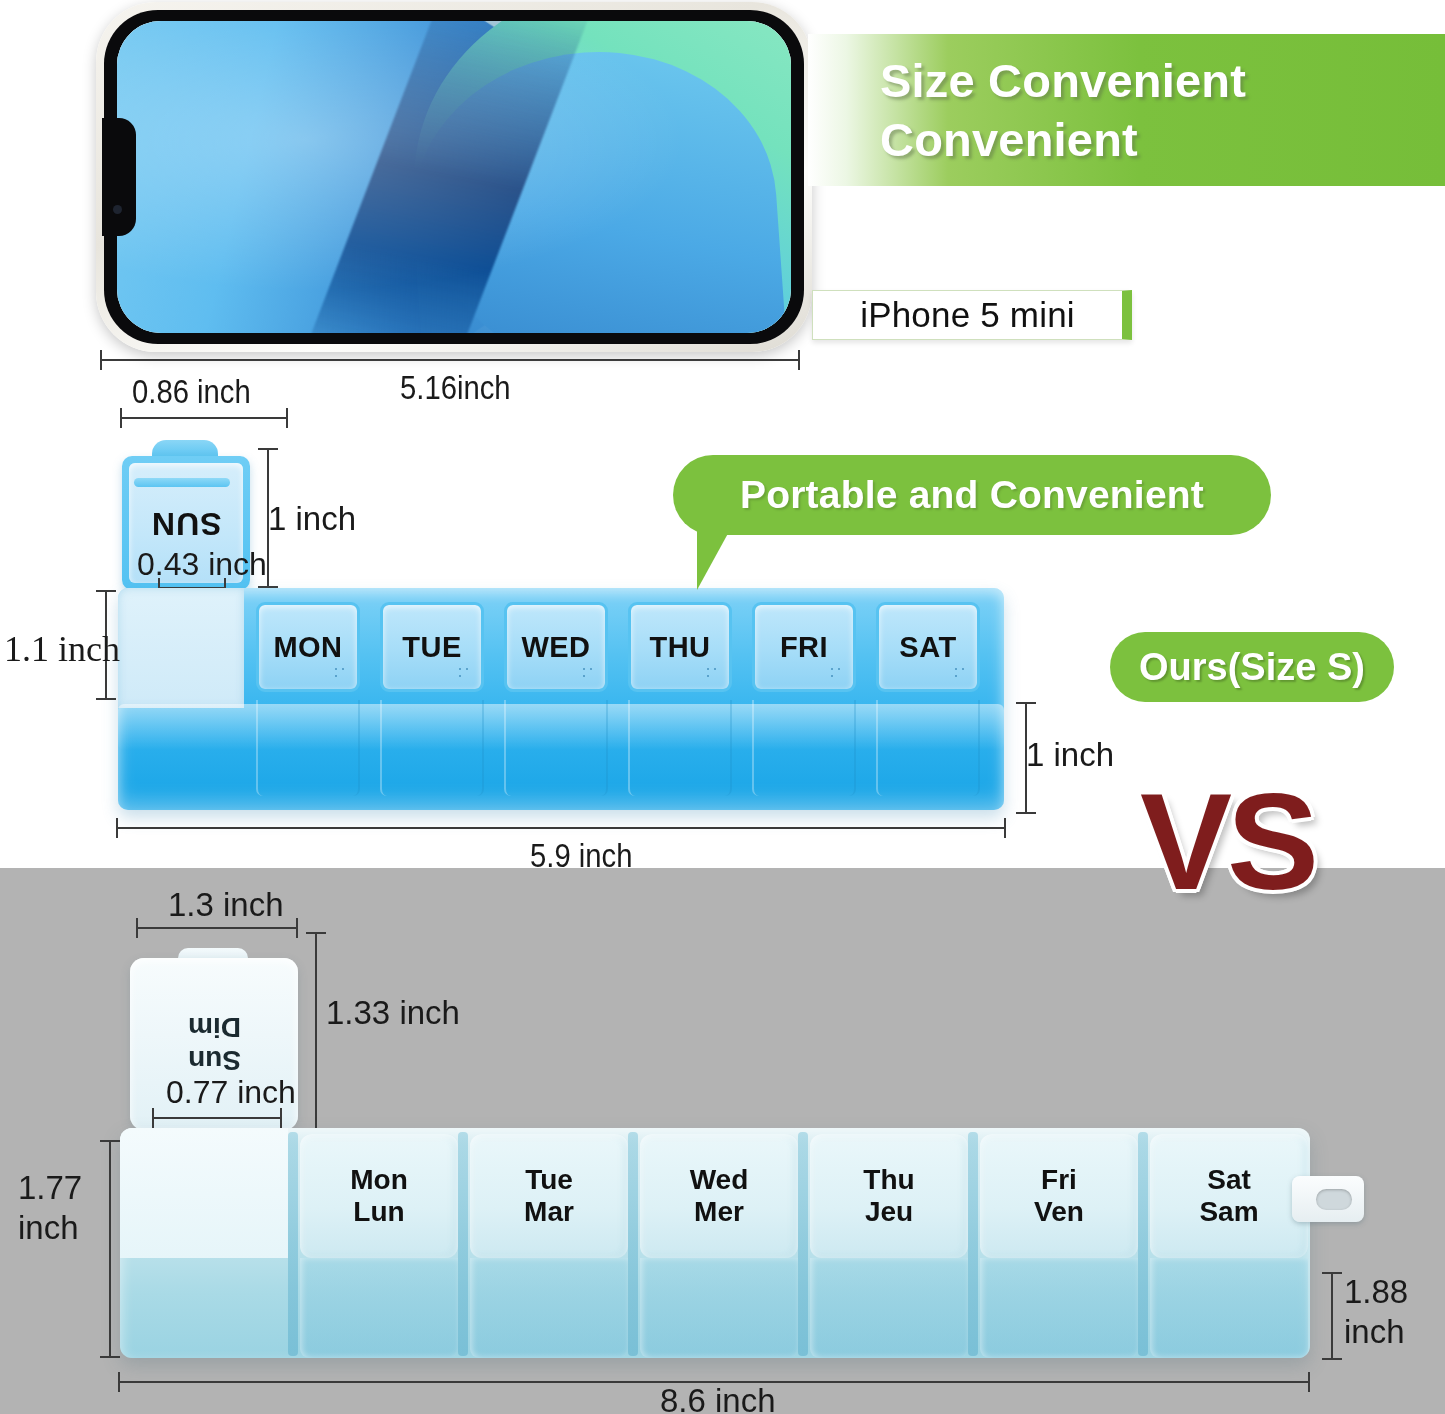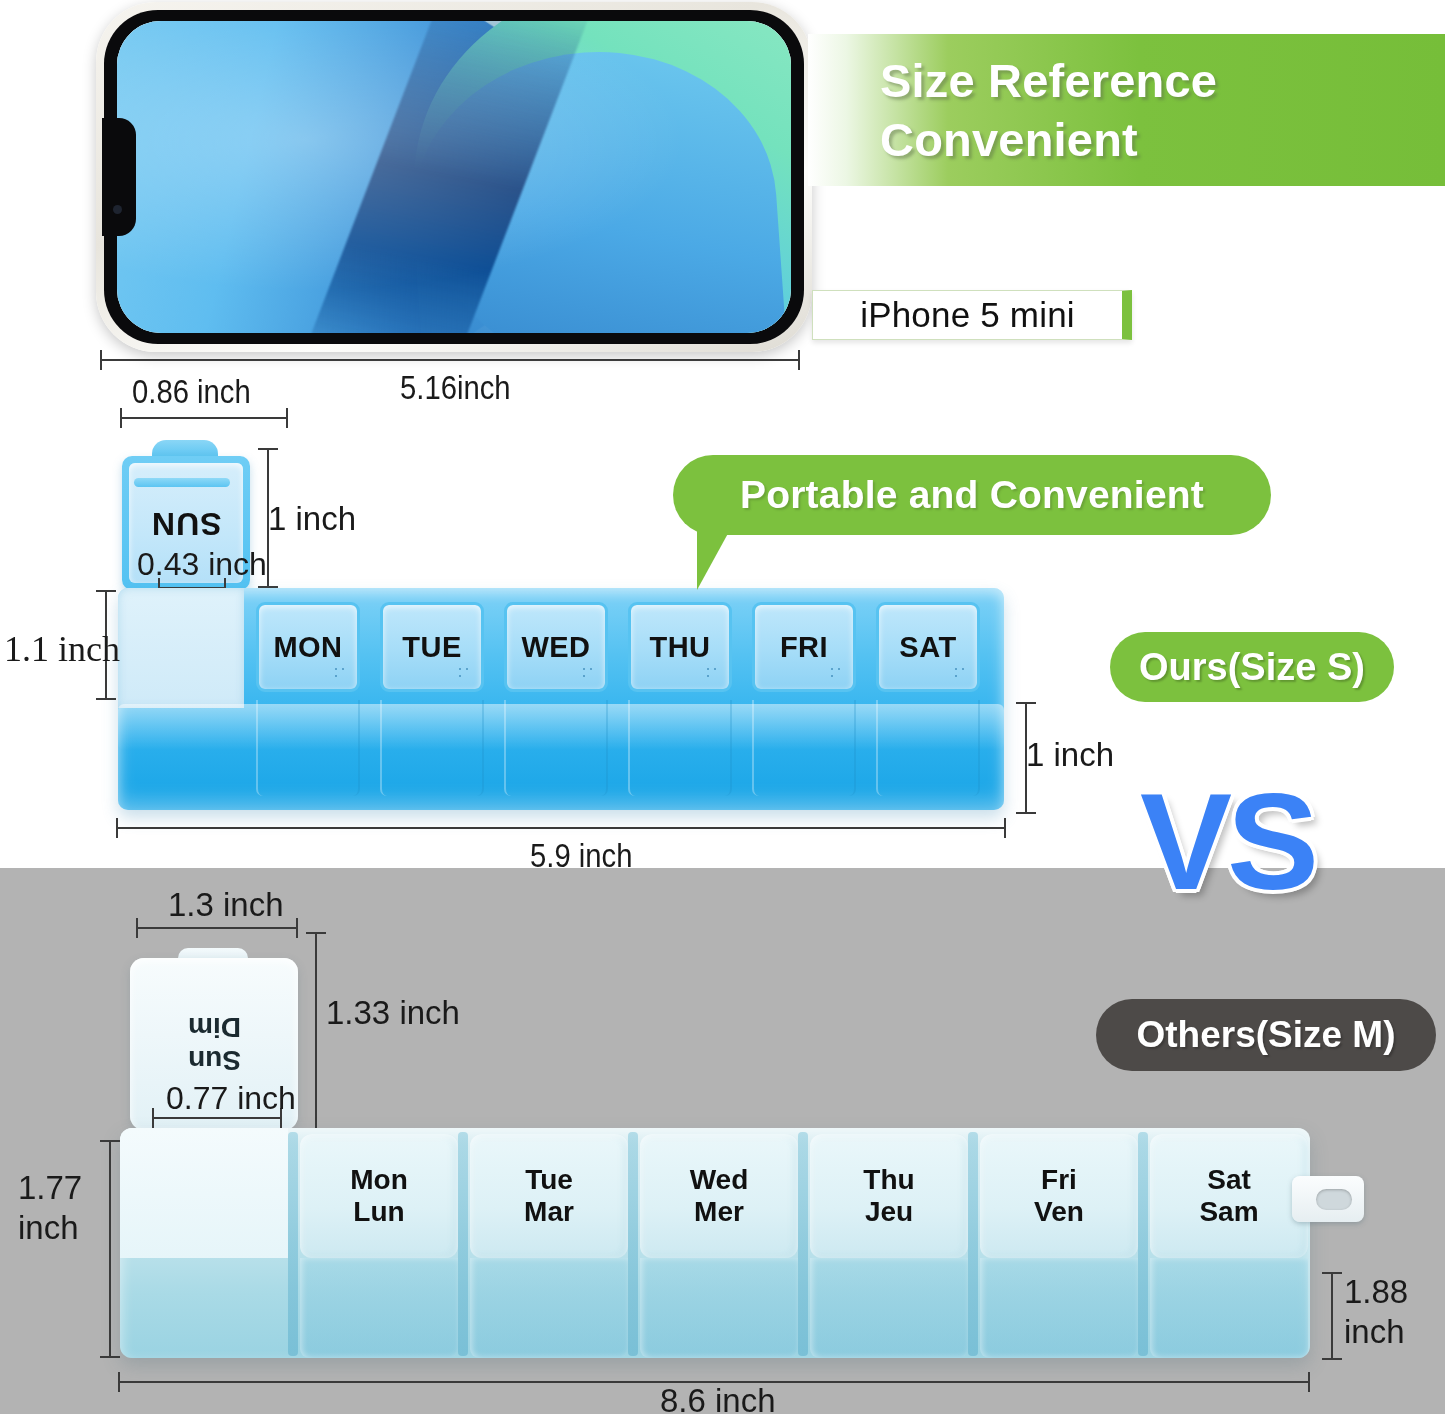--- a/index.html
+++ b/index.html
@@ -251,21 +251,21 @@
   }
   .badge-pill span {
     color:#fff; font-weight:bold; font-size:38px;
     text-shadow:2px 2px 2px rgba(0,0,0,.22);
   }
   .badge-others span { font-size:37px; }
 
   
   .vs-mark {
     position:absolute; left:1140px; top:772px; z-index:40;
-    font-size:138px; font-weight:bold; color:#3b82f6;
+    font-size:138px; font-weight:bold; color:#7f1d1d;
     letter-spacing:-5px; line-height:1;
     text-shadow:
       -3px -3px 0 #fff,  3px -3px 0 #fff,
       -3px  3px 0 #fff,  3px  3px 0 #fff,
        0px -4px 0 #fff,  0px  4px 0 #fff,
       -4px  0px 0 #fff,  4px  0px 0 #fff,
        6px 7px 7px rgba(0,0,0,.25);
   }
 
   
@@ -357,21 +357,21 @@
           <div class="wp-glow"></div>
         </div>
         <div class="phone-notch">
           <div class="notch-cam"></div>
         </div>
       </div>
     </div>
   </div>
 
   <div class="header-banner">
-    <div class="header-line">Size Reference</div>
+    <div class="header-line">Size Convenient</div>
     <div class="header-line">Convenient</div>
   </div>
 
   <div class="phone-label">
     <span>iPhone 5 mini</span>
   </div>
 
   <div class="dim-h" style="left:100px; top:350px; width:700px;">
     <div class="cap-l"></div>
       <div class="bar"></div>
@@ -470,23 +470,20 @@
   <div class="dim-text cond" style="left:530px; top:836px; font-size:34px;">5.9 inch</div>
 
   <div class="bubble">
     <span>Portable and Convenient</span>
   </div>
   <div class="bubble-tail"></div>
 
   <div class="badge-pill badge-ours">
     <span>Ours(Size S)</span>
   </div>
-  <div class="badge-pill badge-others">
-    <span>Others(Size M)</span>
-  </div>
 
   <div class="vs-mark">VS</div>
 
   <div class="dim-h" style="left:136px; top:918px; width:162px;">
     <div class="cap-l"></div>
       <div class="bar"></div>
       <div class="cap-r"></div>
   </div>
   <div class="dim-text" style="left:168px; top:886px; font-size:33px;">1.3 inch</div>
 
@@ -503,21 +500,21 @@
       <div class="bar"></div>
       <div class="cap-b"></div>
   </div>
   <div class="dim-text" style="left:326px; top:994px; font-size:33px;">1.33 inch</div>
 
   <div class="dim-h" style="left:152px; top:1108px; width:130px;">
     <div class="cap-l"></div>
       <div class="bar"></div>
       <div class="cap-r"></div>
   </div>
-  <div class="dim-text" style="left:166px; top:1074px; font-size:32px;margin-top:6px;">0.77 inch</div>
+  <div class="dim-text" style="left:166px; top:1074px; font-size:32px;">0.77 inch</div>
 
   <div class="box-m">
     <div class="box-m-body"></div>
     <div class="box-m-open"></div>
 
     <div class="box-m-divider" style="left:168px;"></div>
     <div class="box-m-divider" style="left:338px;"></div>
     <div class="box-m-divider" style="left:508px;"></div>
     <div class="box-m-divider" style="left:678px;"></div>
     <div class="box-m-divider" style="left:848px;"></div>

